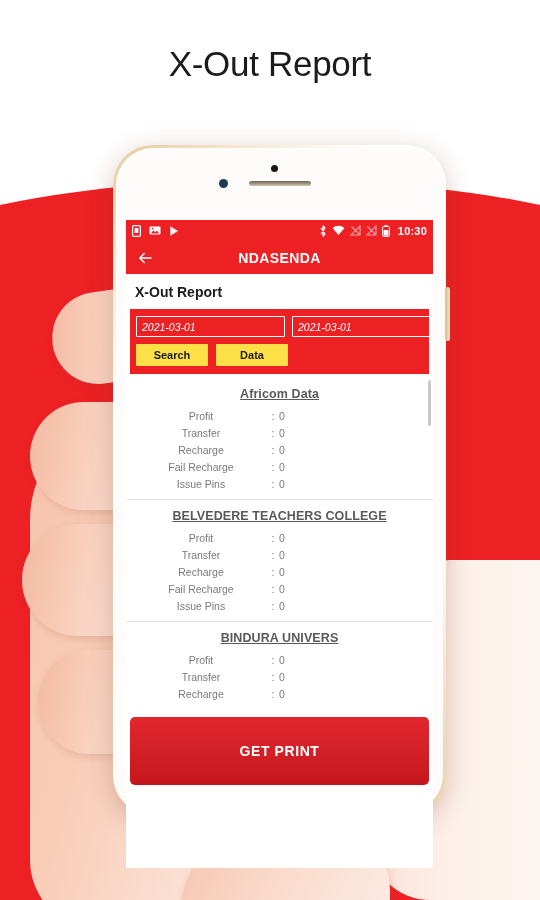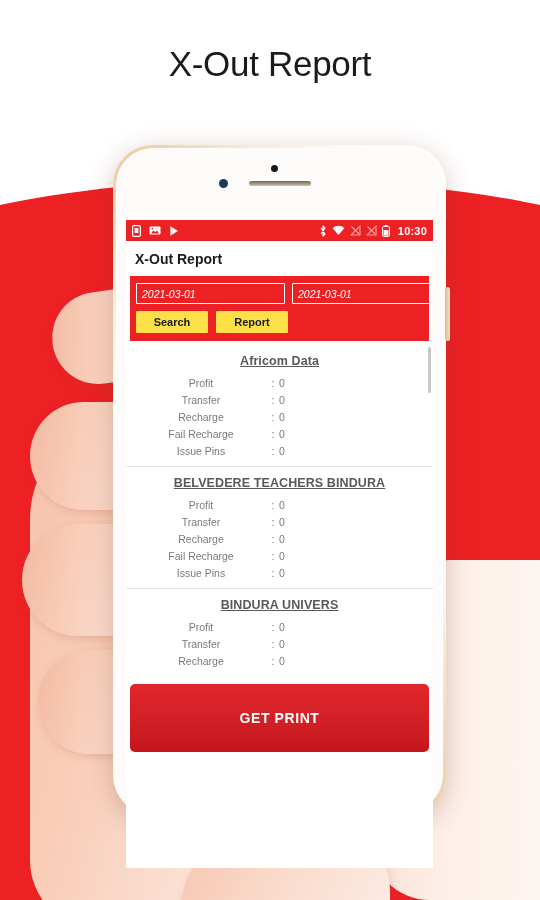--- a/index.html
+++ b/index.html
@@ -263,31 +263,37 @@
           </svg>
         <svg class="sb-ico" width="8" height="12" viewBox="0 0 8 12">
             <rect x="2.6" y="0" width="2.8" height="1.2" fill="#fff"></rect>
             <rect x="0.6" y="1.4" width="6.8" height="10" rx="1" fill="none" stroke="#fff" stroke-width="1"></rect>
             <rect x="1.6" y="5" width="4.8" height="5.6" fill="#fff"></rect>
           </svg>
         <span id="status-time">10:30</span>
       </div>
     </div>
 
+    <div id="app-bar">
+      <svg id="back-arrow" viewBox="0 0 24 24">
+          <path d="M20 12 H5 M11 6 L5 12 L11 18" fill="none" stroke="#ffffff" stroke-width="2" stroke-linecap="round" stroke-linejoin="round"></path>
+        </svg>
+      <div id="app-title">NDASENDA</div>
+    </div>
 
     <div id="page-heading">X-Out Report</div>
 
     <div id="search-panel">
       <div class="date-row">
         <input class="date-input" type="text" value="2021-03-01" style="">
         <input class="date-input" type="text" value="2021-03-01" style="">
       </div>
       <div class="btn-row">
         <button class="sr-btn">Search</button>
-        <button class="sr-btn">Report</button>
+        <button class="sr-btn">Data</button>
       </div>
     </div>
 
     <div id="report-scroll">
 
       <div class="report-block">
         <div class="block-title">Africom Data</div>
         <div class="rep-row">
           <span class="rep-label">Profit</span>
           <span class="rep-colon">:</span>
@@ -310,21 +316,21 @@
         </div>
         <div class="rep-row">
           <span class="rep-label">Issue Pins</span>
           <span class="rep-colon">:</span>
           <span class="rep-value">0</span>
         </div>
       </div>
       <div class="block-divider"></div>
 
       <div class="report-block">
-        <div class="block-title">BELVEDERE TEACHERS BINDURA</div>
+        <div class="block-title">BELVEDERE TEACHERS COLLEGE</div>
         <div class="rep-row">
           <span class="rep-label">Profit</span>
           <span class="rep-colon">:</span>
           <span class="rep-value">0</span>
         </div>
         <div class="rep-row">
           <span class="rep-label">Transfer</span>
           <span class="rep-colon">:</span>
           <span class="rep-value">0</span>
         </div>

